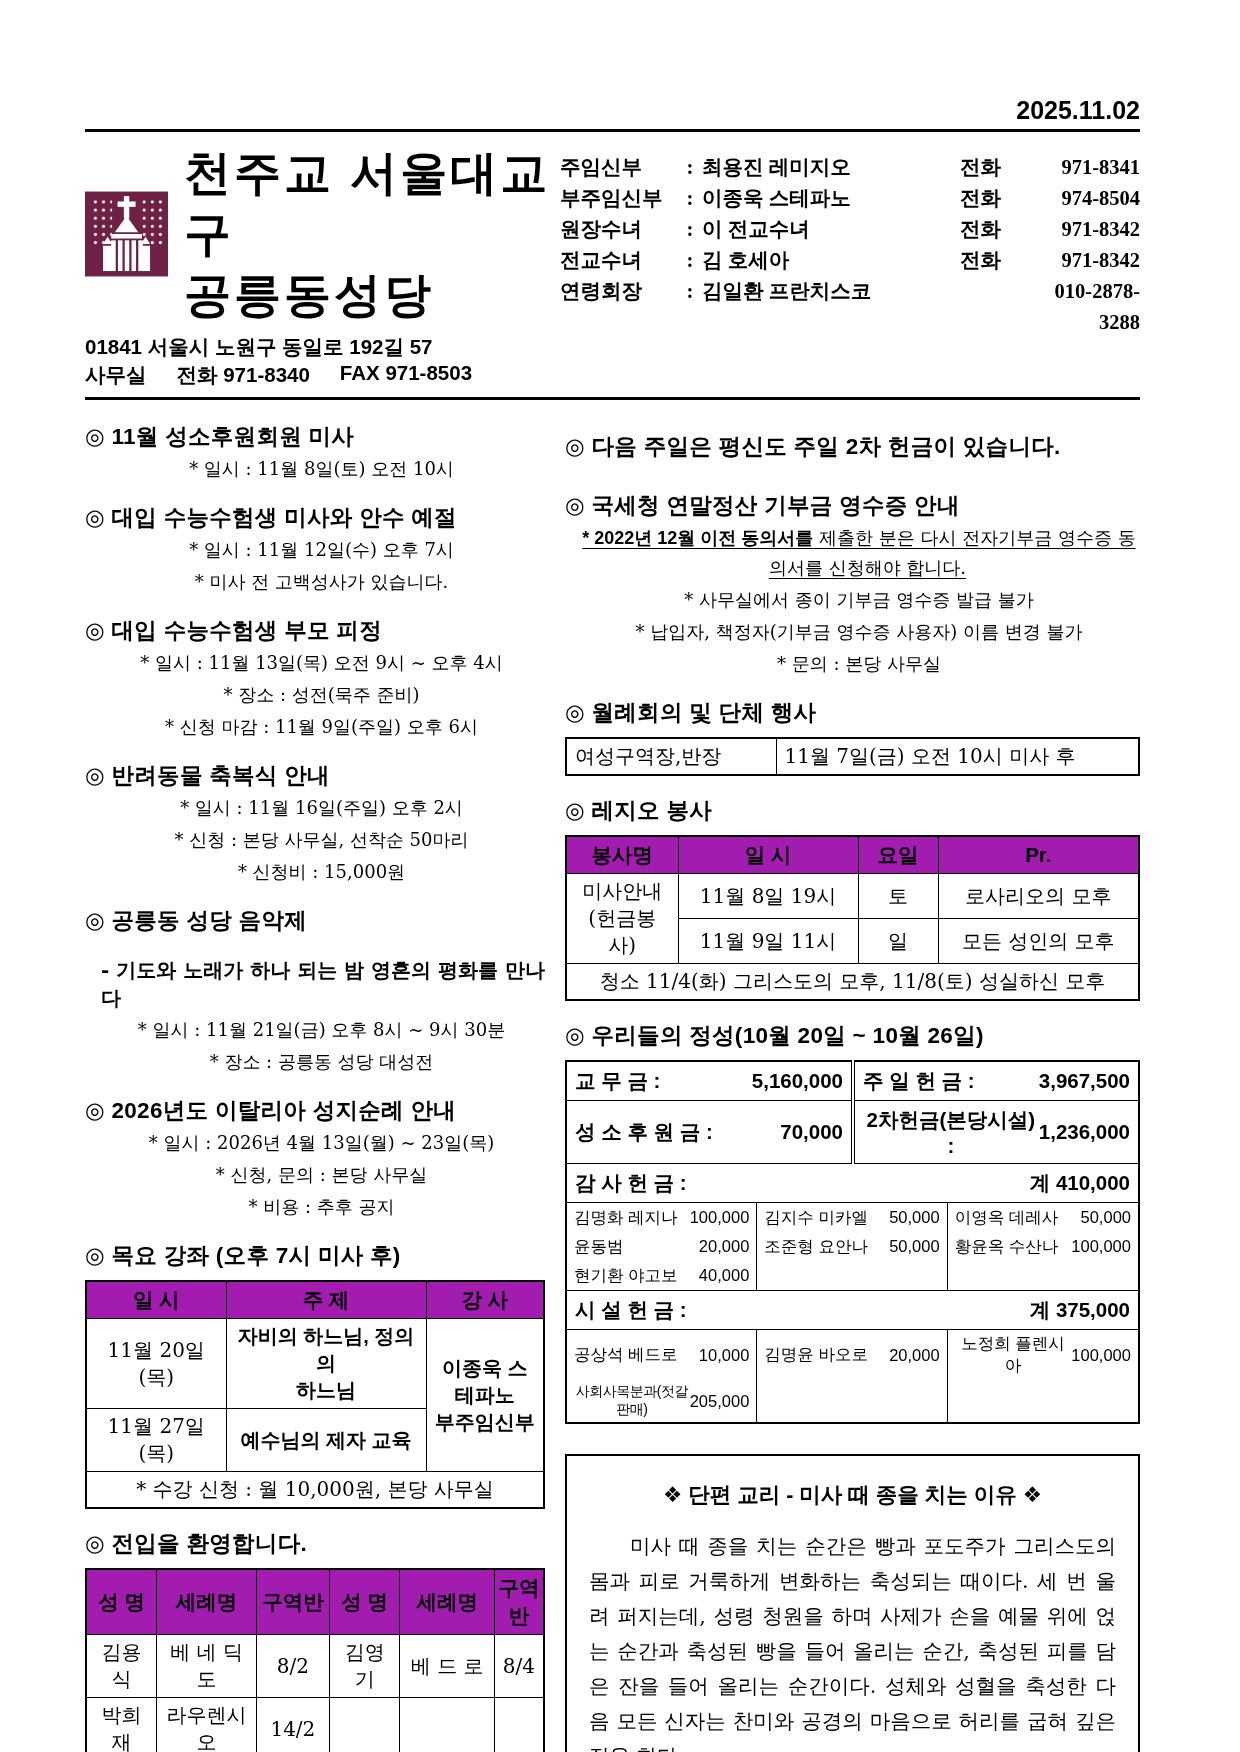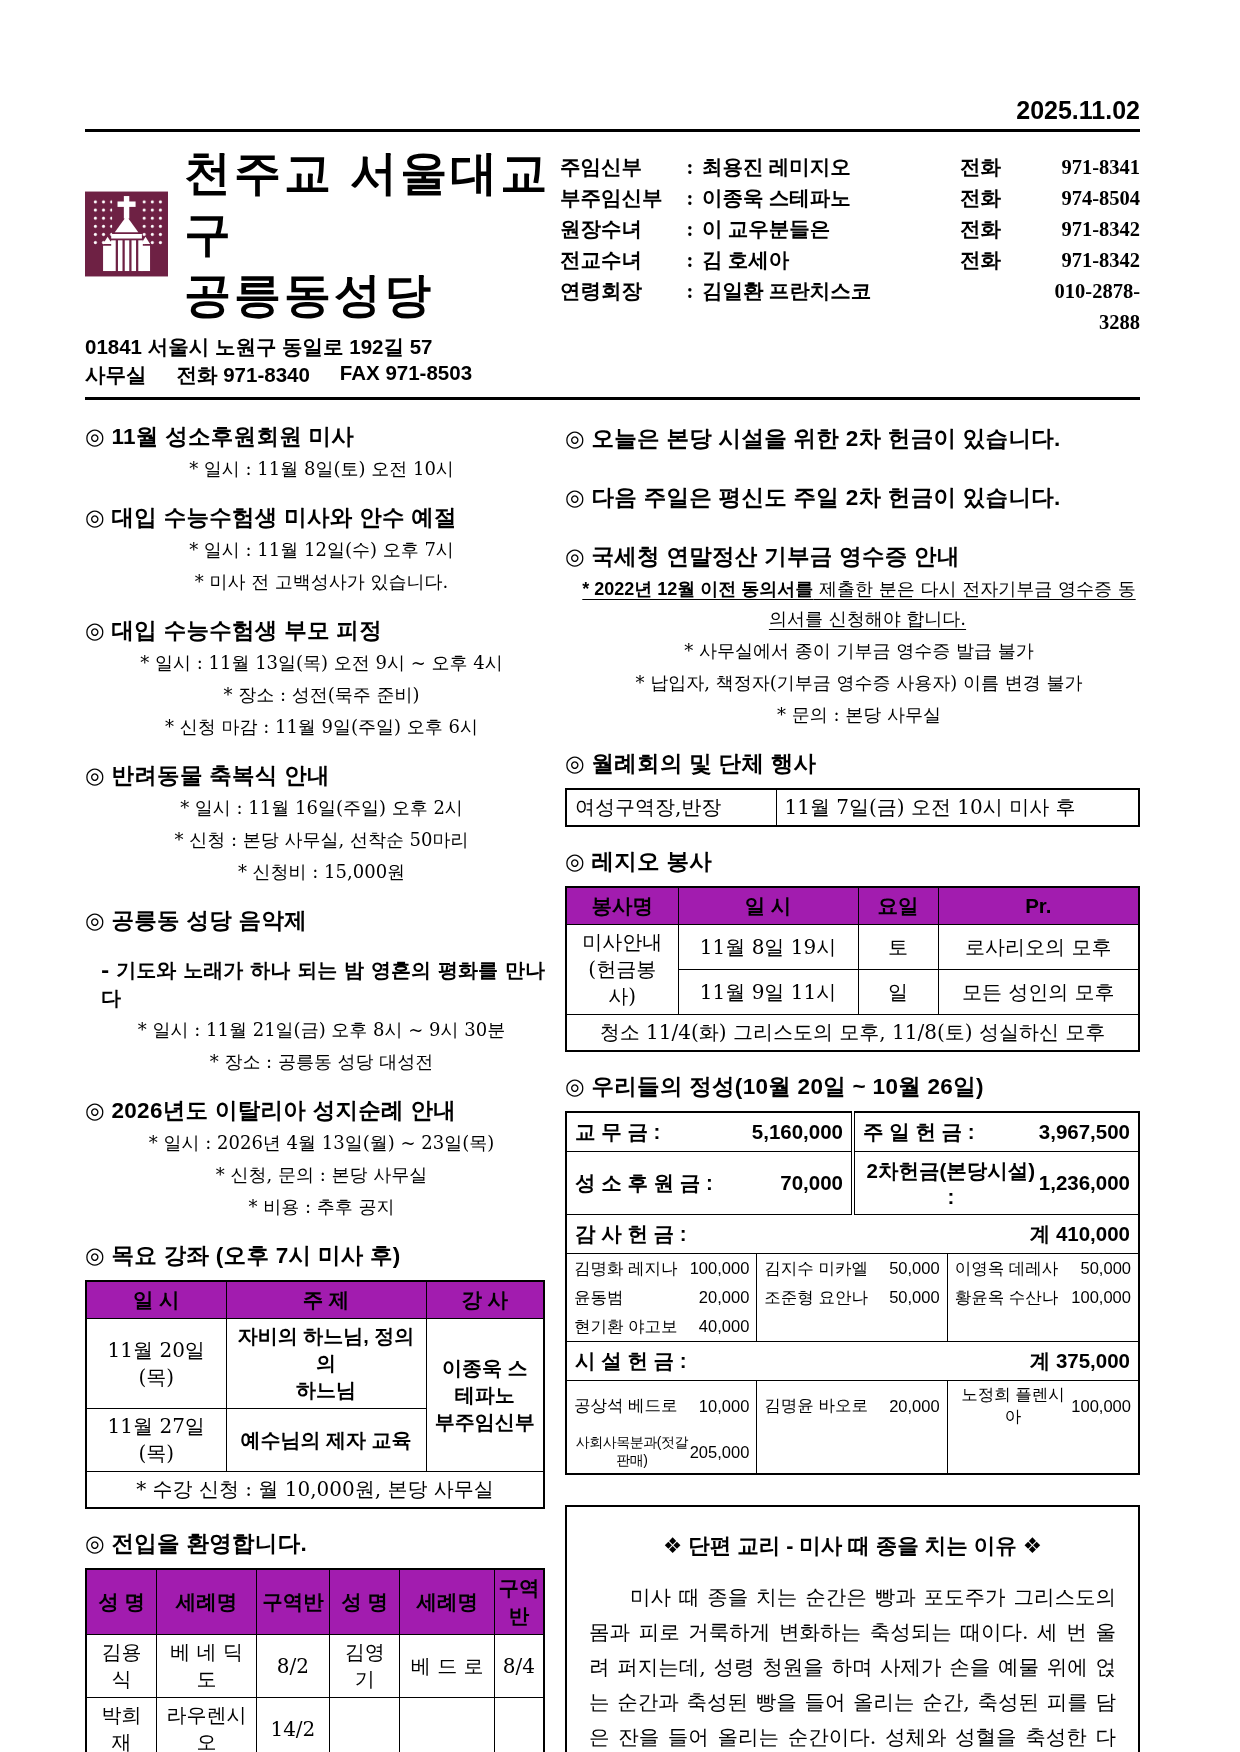--- a/index.html
+++ b/index.html
@@ -127,21 +127,21 @@
       <div class="c-row">
         <span class="c-role">부주임신부</span>
         <span class="c-colon">:</span>
         <span class="c-name">이종욱 스테파노</span>
         <span class="c-tlabel">전화</span>
         <span class="c-tel">974-8504</span>
       </div>
       <div class="c-row">
         <span class="c-role">원장수녀</span>
         <span class="c-colon">:</span>
-        <span class="c-name">이 교우분들은</span>
+        <span class="c-name">이 전교수녀</span>
         <span class="c-tlabel">전화</span>
         <span class="c-tel">971-8342</span>
       </div>
       <div class="c-row">
         <span class="c-role">전교수녀</span>
         <span class="c-colon">:</span>
         <span class="c-name">김 호세아</span>
         <span class="c-tlabel">전화</span>
         <span class="c-tel">971-8342</span>
       </div>
@@ -238,21 +238,20 @@
           <td></td>
           <td></td>
         </tr>
       </tbody>
         </table>
       <div class="note">* 전입 교우분들은 사무실에 오셔서 교적 확인과 새 교무금 통장을</div>
 
     </div>
 
     <div class="col-r">
-      <div class="sec-title" style="margin-top:23px">◎ 오늘은 본당 시설을 위한 2차 헌금이 있습니다.</div>
       <div class="sec-title" style="margin-top:31px">◎ 다음 주일은 평신도 주일 2차 헌금이 있습니다.</div>
 
       <div class="sec-title" style="margin-top:31px">◎ 국세청 연말정산 기부금 영수증 안내</div>
       <div class="bullet"><span class="b u">* 2022년 12월 이전 동의서를</span><span class="u"> 제출한 분은 다시 전자기부금 영수증 동의서를 신청해야 합니다.</span></div>
       <div class="bullet">* 사무실에서 종이 기부금 영수증 발급 불가</div>
       <div class="bullet">* 납입자, 책정자(기부금 영수증 사용자) 이름 변경 불가</div>
       <div class="bullet">* 문의 : 본당 사무실</div>
 
       <div class="sec-title">◎ 월례회의 및 단체 행사</div>
       <table>

